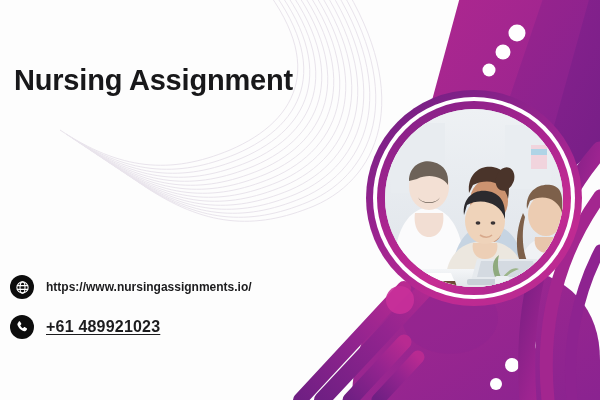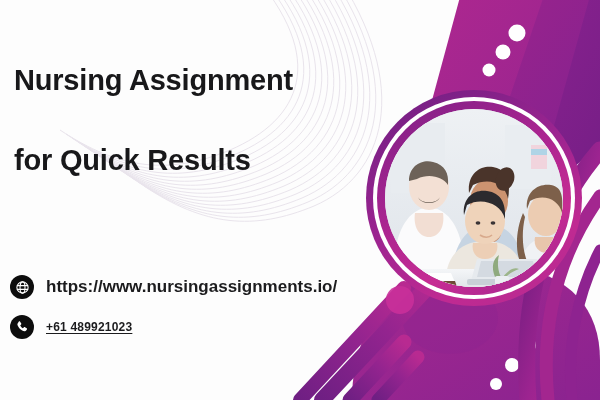--- a/index.html
+++ b/index.html
@@ -48,29 +48,29 @@
   .ic{
     width:24px;height:24px;
     border-radius:50%;
     background:#0d0d0d;
     flex:0 0 24px;
     display:flex;align-items:center;justify-content:center;
   }
   .ic svg{display:block;}
   .contact-text{
     margin-left:12px;
-    font-size:17px;
+    font-size:12px;
     font-weight:bold;
     color:#1c1c1e;
     white-space:nowrap;
   }
   .contact-text.underline{
     text-decoration:underline;
     text-underline-offset:2px;
-    font-size:12px;
+    font-size:16px;
     letter-spacing:0.2px;
   }
   
   .photo-wrap{
     position:absolute;
     left:366px;top:90px;
     width:216px;height:216px;
     z-index:4;
   }
   .ring-outer{
@@ -280,21 +280,20 @@
         <path d="M48,172 L70,172 L72,178 L46,178 Z" fill="#6d4a35"></path>
       </svg>
     </div>
   </div>
 
   <div class="content">
 
     <h1 class="headline">
       <span>Nursing Assignment</span><br>
       <br>
-      <span>for Quick Results</span>
     </h1>
 
     <div class="contact-block">
 
       <div class="contact-row">
         <span class="ic">
           <svg width="15" height="15" viewBox="0 0 24 24" fill="none" stroke="#ffffff" stroke-width="1.7">
             <circle cx="12" cy="12" r="9"></circle>
             <ellipse cx="12" cy="12" rx="4" ry="9"></ellipse>
             <path d="M3 9h18M3 15h18"></path>

